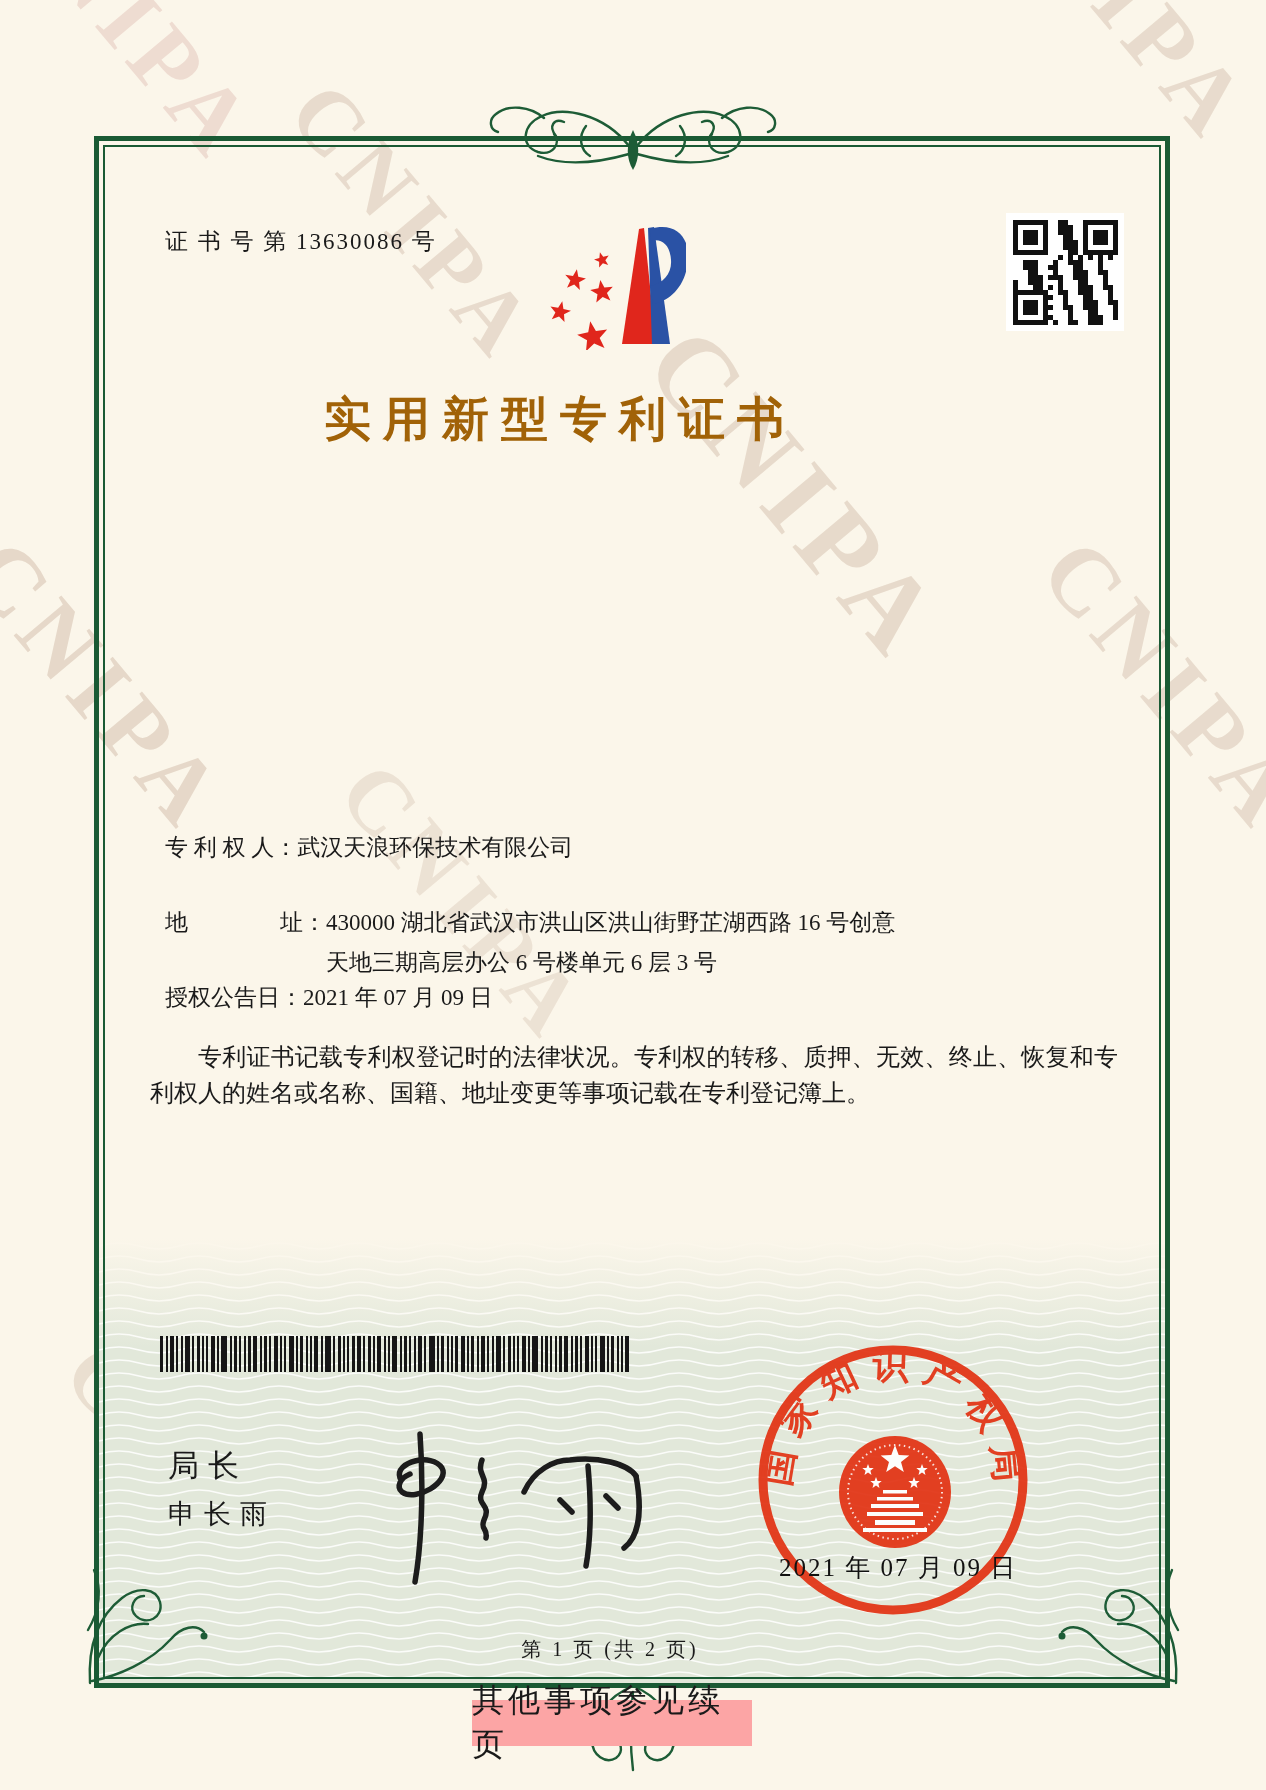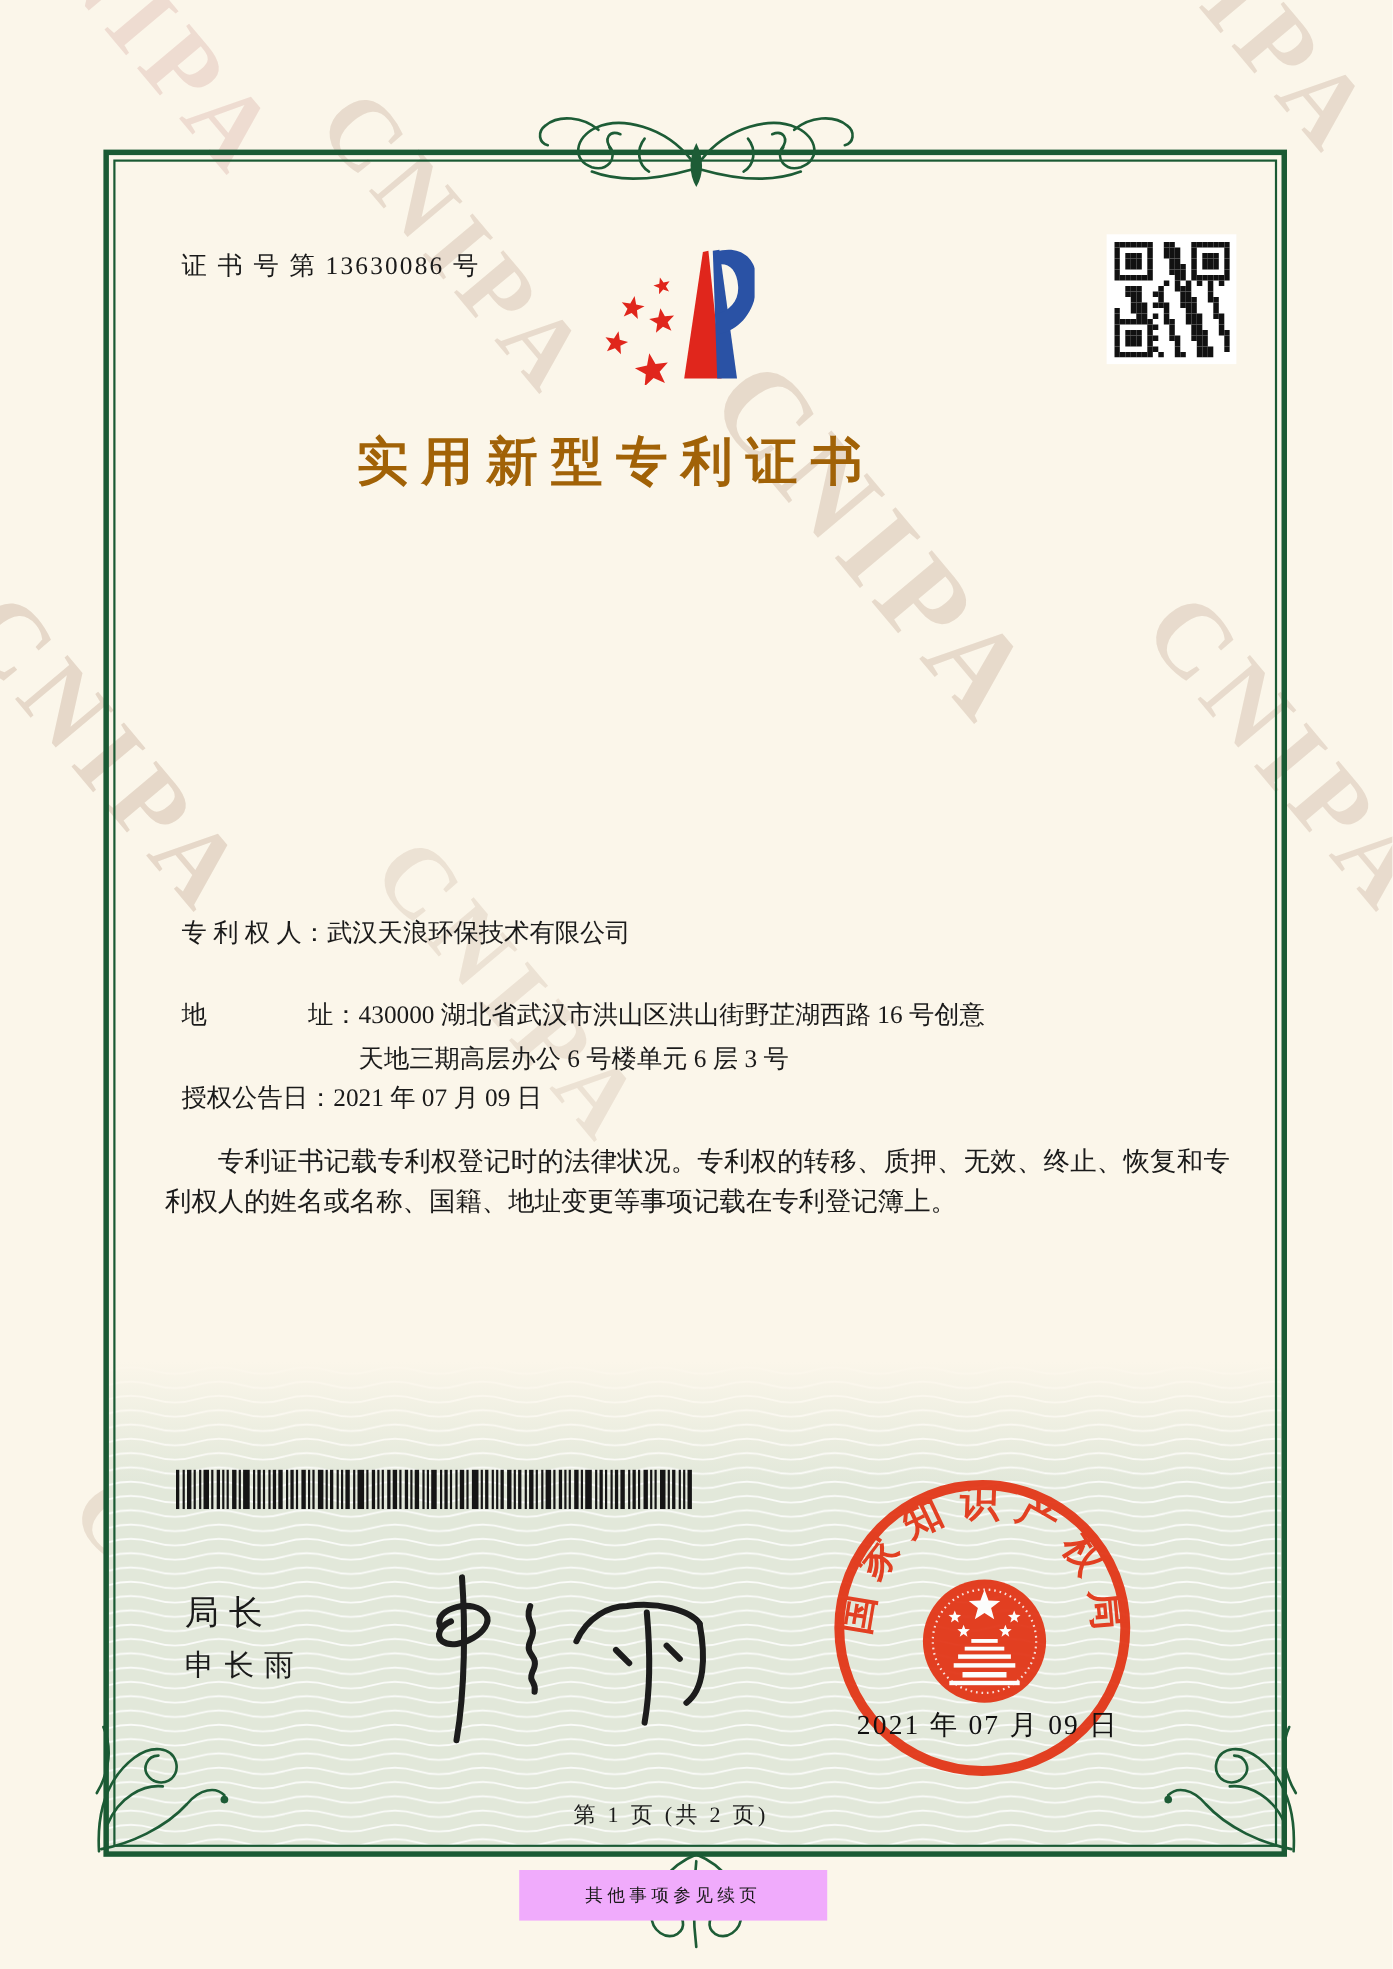--- a/index.html
+++ b/index.html
@@ -52,22 +52,22 @@
   .sig-name{position:absolute; left:168px; top:1496px; font-family:"Liberation Sans","DejaVu Sans",sans-serif; font-size:27px; letter-spacing:9px; font-weight:500;}
   .autograph{position:absolute; left:382px; top:1426px; z-index:6;}
   .seal{position:absolute; left:743px; top:1330px; z-index:6;}
   .seal-date{
     position:absolute; left:778px; top:1551px; width:240px; text-align:center;
     font-size:25px; letter-spacing:2px; color:#111; z-index:7;
   }
   .page-info{position:absolute; left:0; top:1636px; width:1220px; text-align:center; font-size:20px; letter-spacing:3px; z-index:5;}
   .cont-box{
     position:absolute; left:472px; top:1700px; width:280px; height:46px;
-    background:#f0abfc; z-index:6; display:flex; align-items:center; justify-content:center;
-    font-size:16px; letter-spacing:4px;
+    background:#fca5a5; z-index:6; display:flex; align-items:center; justify-content:center;
+    font-size:32px; letter-spacing:4px;
   }
   .qr-box{position:absolute; left:1006px; top:213px; width:118px; height:118px; background:#fff; z-index:5; display:flex; align-items:center; justify-content:center;}
   .logo{position:absolute; left:550px; top:222px; z-index:5;}
   .ornament-top{position:absolute; left:436px; top:96px; z-index:5;}
   .corner{position:absolute; z-index:3;}
   .corner.left{left:78px; top:1540px;}
   .corner.right{left:1048px; top:1540px; transform:scaleX(-1);}
   .ornament-bottom{position:absolute; left:548px; top:1680px; z-index:3;}
 </style>
 </head>

